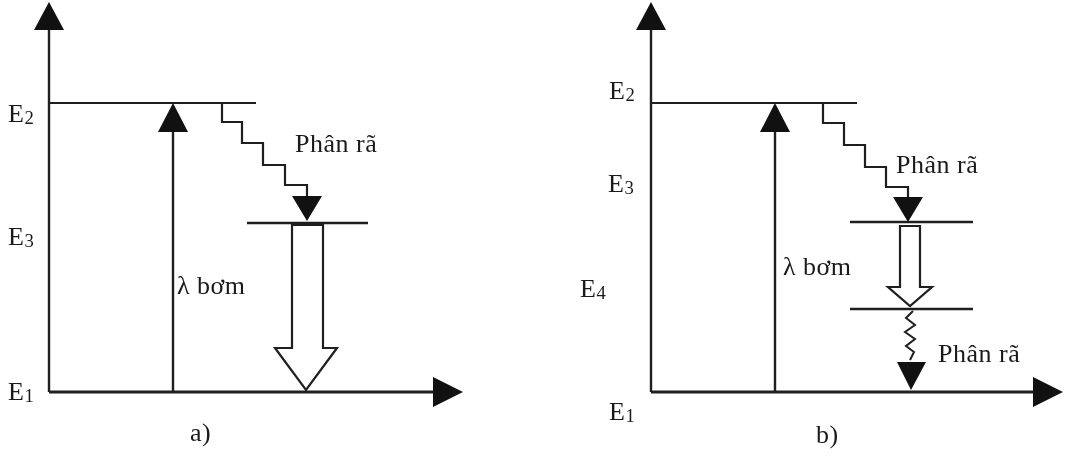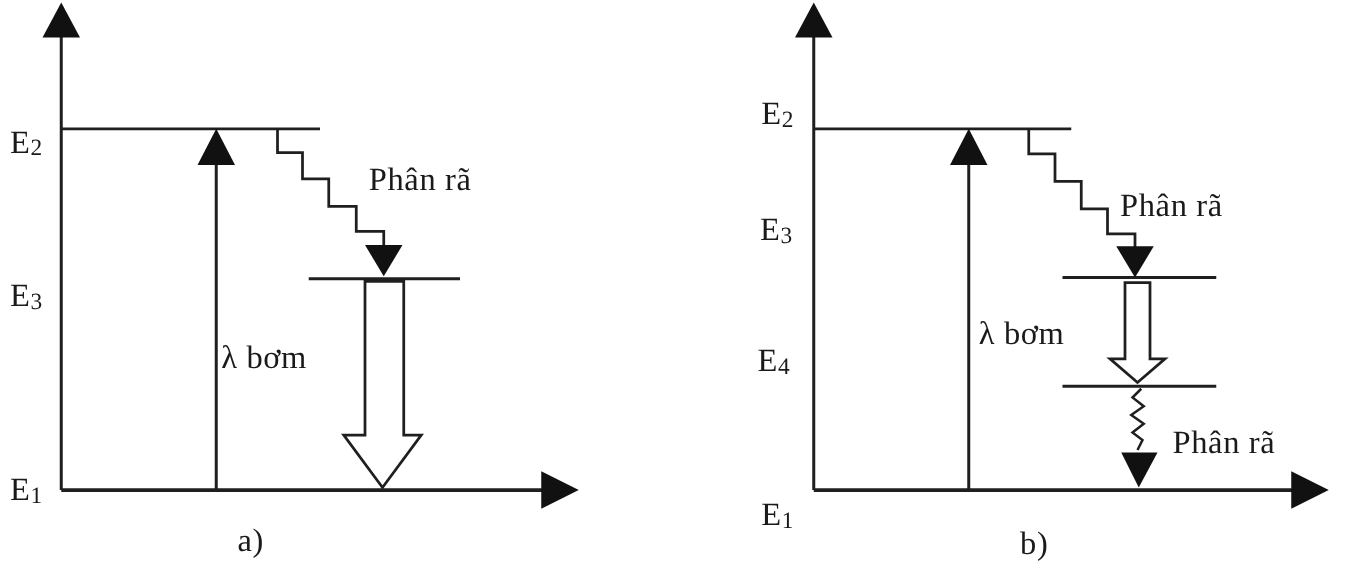--- a/index.html
+++ b/index.html
@@ -84,20 +84,20 @@
 
   <div class="lbl" style="left:8px;top:101px"><span>E</span><sub>2</sub></div>
   <div class="lbl" style="left:8px;top:224px"><span>E</span><sub>3</sub></div>
   <div class="lbl" style="left:8px;top:379px"><span>E</span><sub>1</sub></div>
   <div class="lbl" style="left:177px;top:273px">λ bơm</div>
   <div class="lbl" style="left:295px;top:131px">Phân rã</div>
   <div class="lbl caption" style="left:190px;top:420px">a)</div>
 
   <div class="lbl" style="left:609px;top:78px"><span>E</span><sub>2</sub></div>
   <div class="lbl" style="left:608px;top:171px"><span>E</span><sub>3</sub></div>
-  <div class="lbl" style="left:606px;top:276px"><span>E</span><sub>4</sub></div>
+  <div class="lbl" style="left:580px;top:276px"><span>E</span><sub>4</sub></div>
   <div class="lbl" style="left:609px;top:399px"><span>E</span><sub>1</sub></div>
   <div class="lbl" style="left:783px;top:254px">λ bơm</div>
   <div class="lbl" style="left:896px;top:152px">Phân rã</div>
   <div class="lbl" style="left:938px;top:341px">Phân rã</div>
   <div class="lbl caption" style="left:816px;top:422px">b)</div>
 
 </div>
 
 </body></html>

